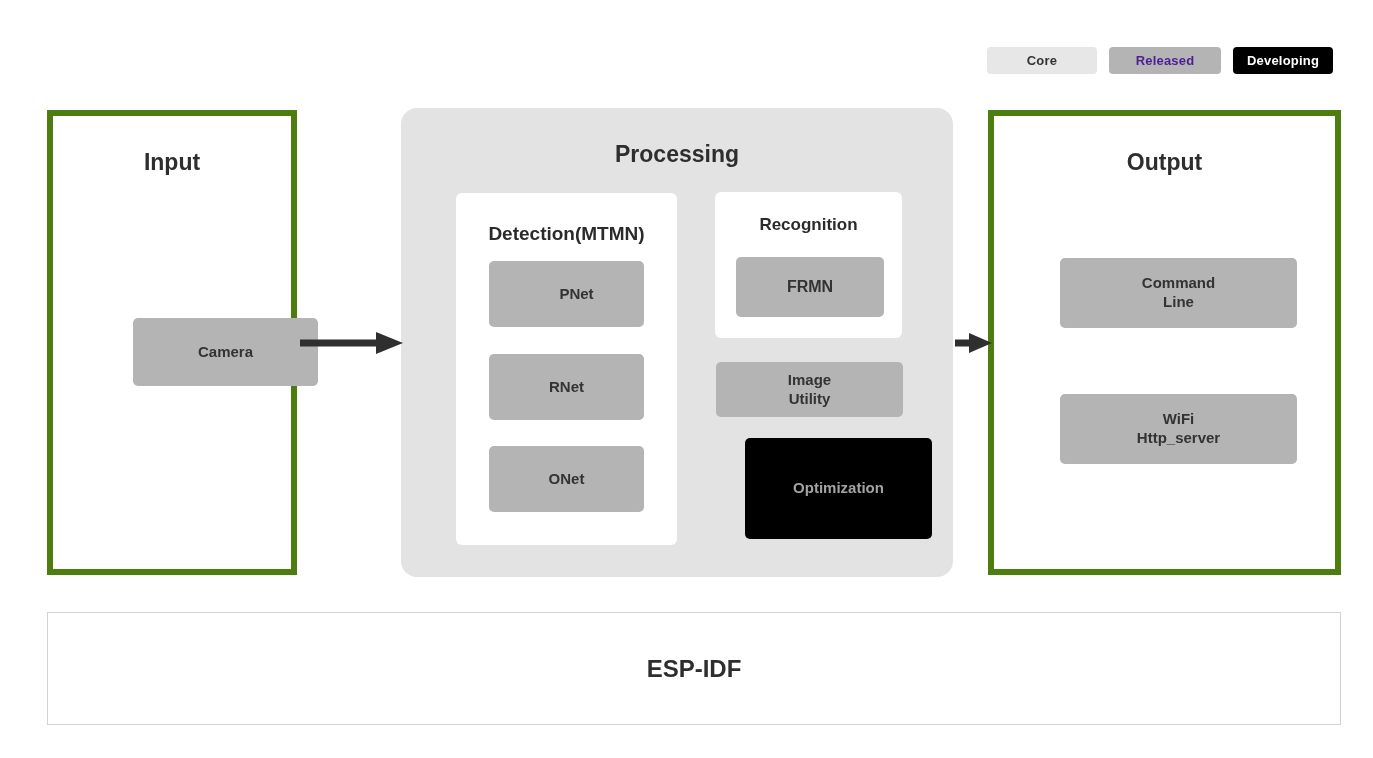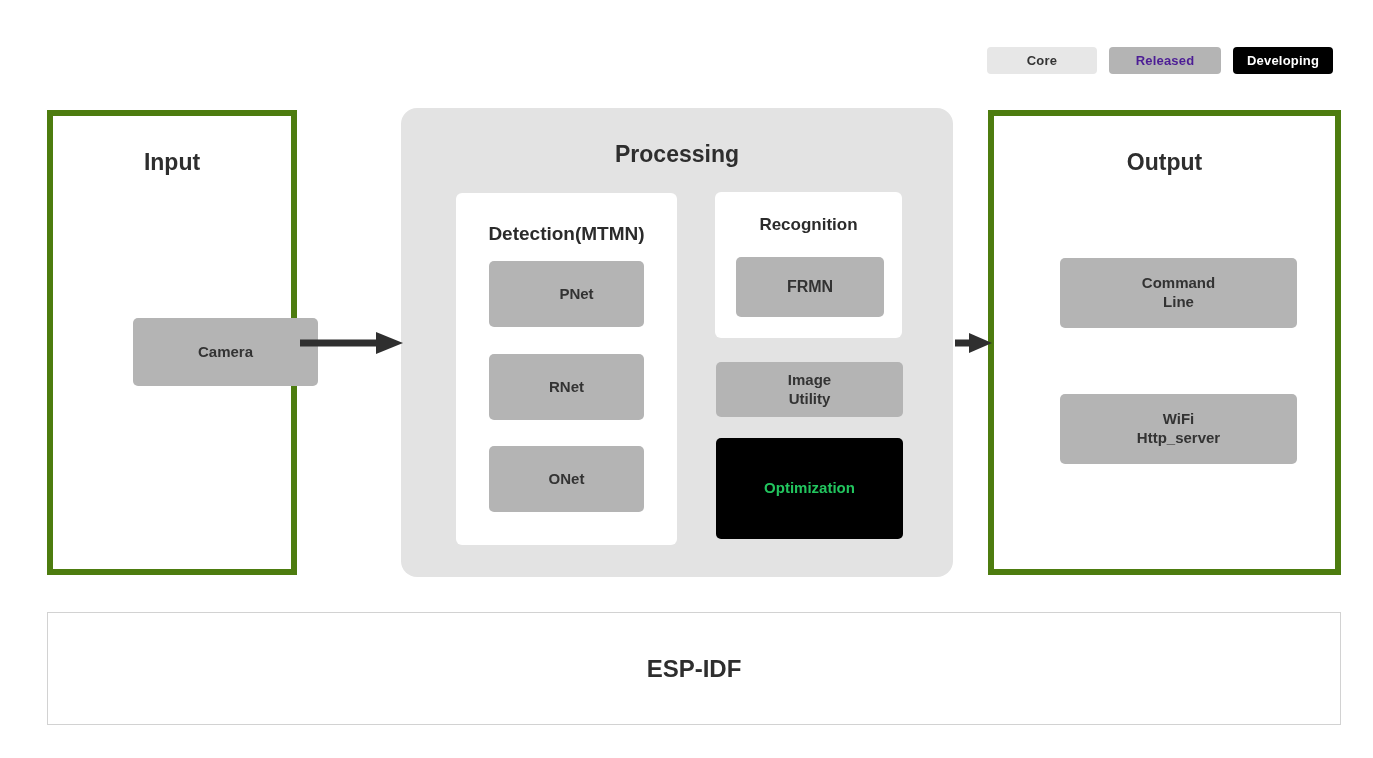--- a/index.html
+++ b/index.html
@@ -92,21 +92,21 @@
   .module {
     border-radius: 5px;
     display: flex;
     align-items: center;
     justify-content: center;
     text-align: center;
     line-height: 1.25;
     font-weight: bold;
   }
   .module.released  { background: #b4b4b4; color: #333333; }
-  .module.developing{ background: #000000; color: #22c55e; }
+  .module.developing{ background: #000000; color: #a3a3a3; margin-left: 29px; }
 
   .mod-camera { left: 80px; top: 202px; width: 185px; height: 68px; font-size: 15px; }
 
   .mod-pnet { left: 33px; top: 68px; width: 155px; height: 66px; font-size: 15px; padding-left: 20px; }
   .mod-rnet { left: 33px; top: 161px; width: 155px; height: 66px; font-size: 15px; }
   .mod-onet { left: 33px; top: 253px; width: 155px; height: 66px; font-size: 15px; }
 
   .mod-frmn { left: 21px; top: 65px; width: 148px; height: 60px; font-size: 16px; }
 
   .mod-imageutility { left: 315px; top: 254px; width: 187px; height: 55px; font-size: 15px; }

